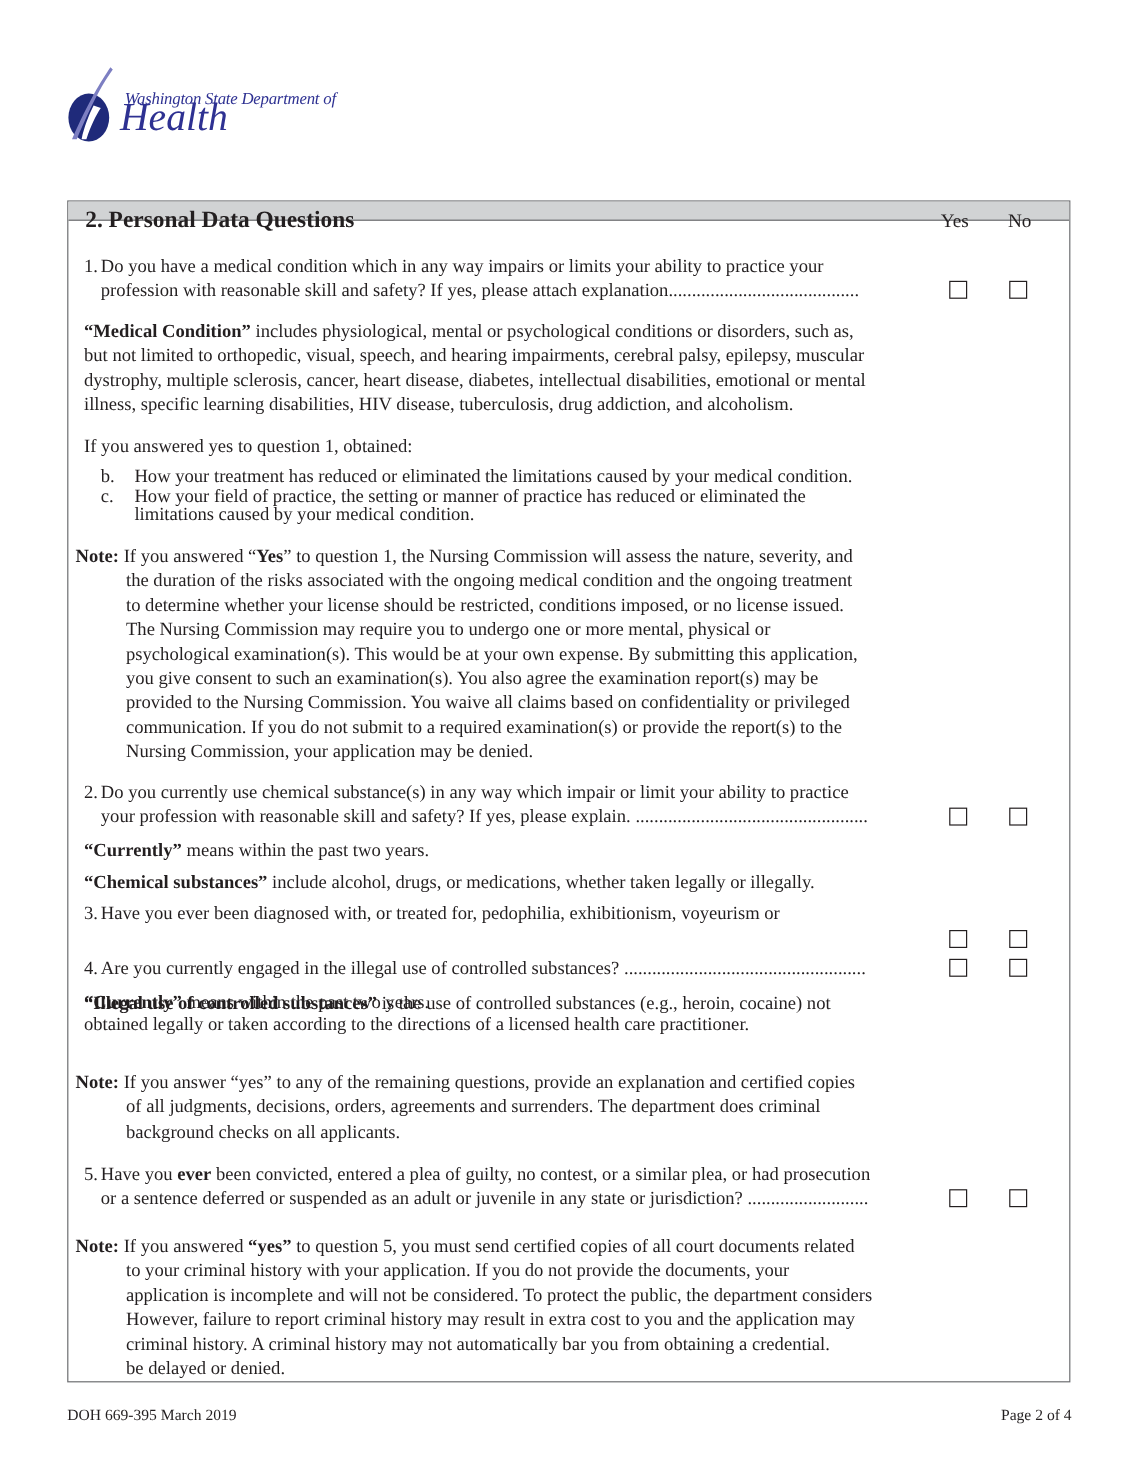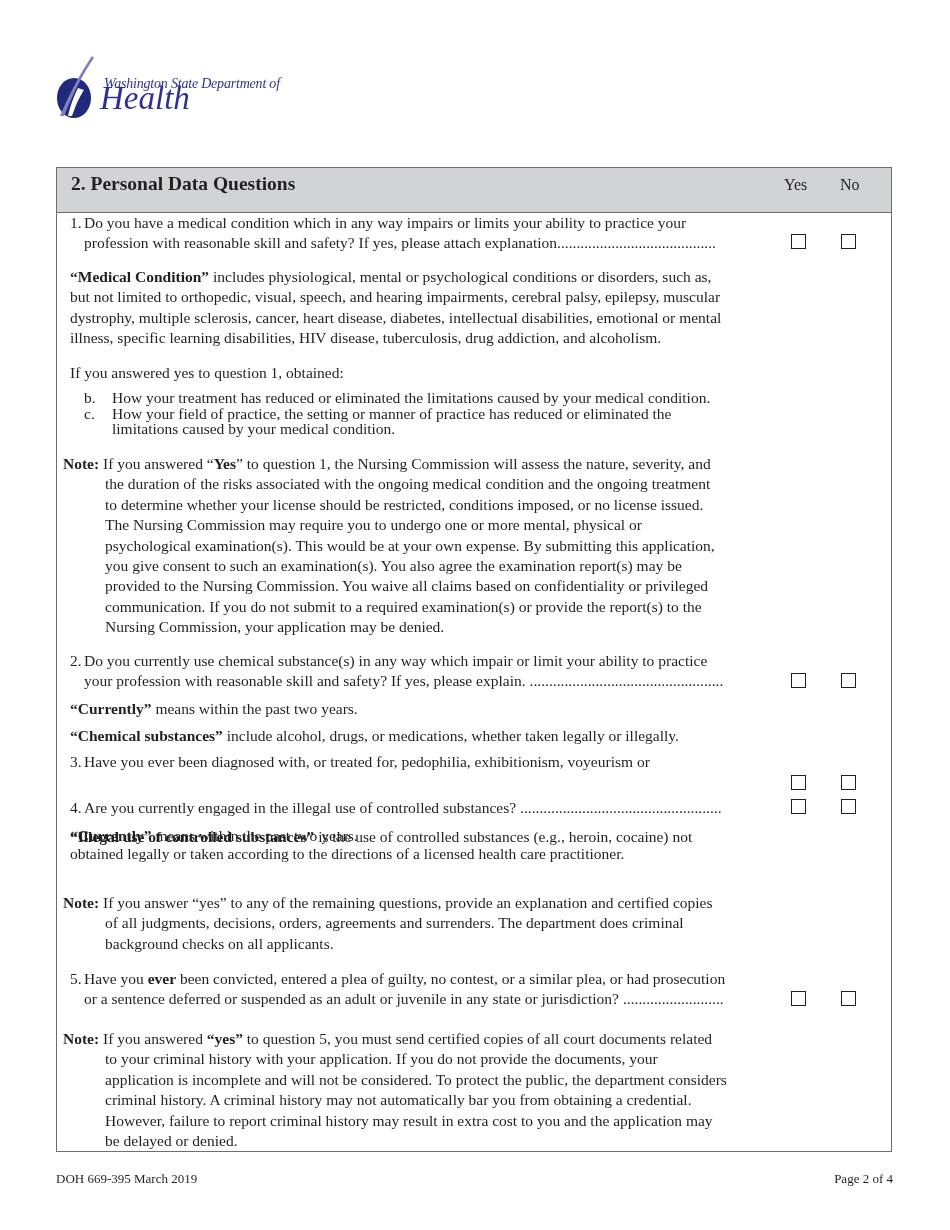--- a/index.html
+++ b/index.html
@@ -11,21 +11,21 @@
   .logo { position: absolute; left: 54px; top: 54px; width: 150px; height: 68px; }
   .logo svg { position: absolute; left: 0; top: 0; }
   .logo .dept { position: absolute; left: 50px; top: 22px; font-size: 14px; font-style: italic; color: #2e3192; letter-spacing: -0.2px; white-space: nowrap; }
   .logo .health { position: absolute; left: 46px; top: 28px; font-size: 33px; font-style: italic; color: #2e3192; line-height: 1; }
 
   .box {
     position: absolute; left: 56px; top: 167px; width: 836px; height: 985px;
     border: 1.2px solid #6d6e71; box-sizing: border-box;
   }
   .box-header {
-    position: absolute; left: 0; top: 0; right: 0; height: 45px;
+    position: absolute; left: 0; top: 0; right: 0; height: 16px;
     background: #d1d3d4; border-bottom: 1.2px solid #6d6e71; box-sizing: border-box;
   }
   .box-title { position: absolute; left: 14px; top: 5px; font-size: 19.5px; font-weight: bold; }
   .hdr-yes { position: absolute; left: 727px; top: 8px; font-size: 16px; }
   .hdr-no { position: absolute; left: 783px; top: 8px; font-size: 16px; }
 
   .t { position: absolute; font-size: 15.5px; line-height: 20.4px; white-space: nowrap; }
   .q { position: absolute; font-size: 15.5px; line-height: 20.4px; }
   .q .num { position: absolute; left: 0; top: 0; }
   .q .line { display: block; padding-left: 14px; white-space: nowrap; }
@@ -144,20 +144,20 @@
     <span class="line"><span>Have you </span><b>ever</b><span> been convicted, entered a plea of guilty, no contest, or a similar plea, or had prosecution</span></span>
     <span class="line"><span>or a sentence deferred or suspended as an adult or juvenile in any state or jurisdiction? </span><span class="dots">..........................</span></span>
   </div>
   <div class="cb" style="left:734px; top:823px;"></div>
   <div class="cb" style="left:784px; top:823px;"></div>
 
   <div class="note" style="left:6px; top:861px;">
     <span class="l"><b>Note:</b><span> If you answered </span><b>“yes”</b><span> to question 5, you must send certified copies of all court documents related</span></span>
     <span class="l indent">to your criminal history with your application. If you do not provide the documents, your</span>
     <span class="l indent">application is incomplete and will not be considered. To protect the public, the department considers</span>
+    <span class="l indent">However, failure to report criminal history may result in extra cost to you and the application may</span>
     <span class="l indent">criminal history. A criminal history may not automatically bar you from obtaining a credential.</span>
-    <span class="l indent">However, failure to report criminal history may result in extra cost to you and the application may</span>
     <span class="l indent">be delayed or denied.</span>
   </div>
 </div>
 
 <div class="footer-left">DOH 669-395 March 2019</div>
 <div class="footer-right">Page 2 of 4</div>
 
 </body></html>

